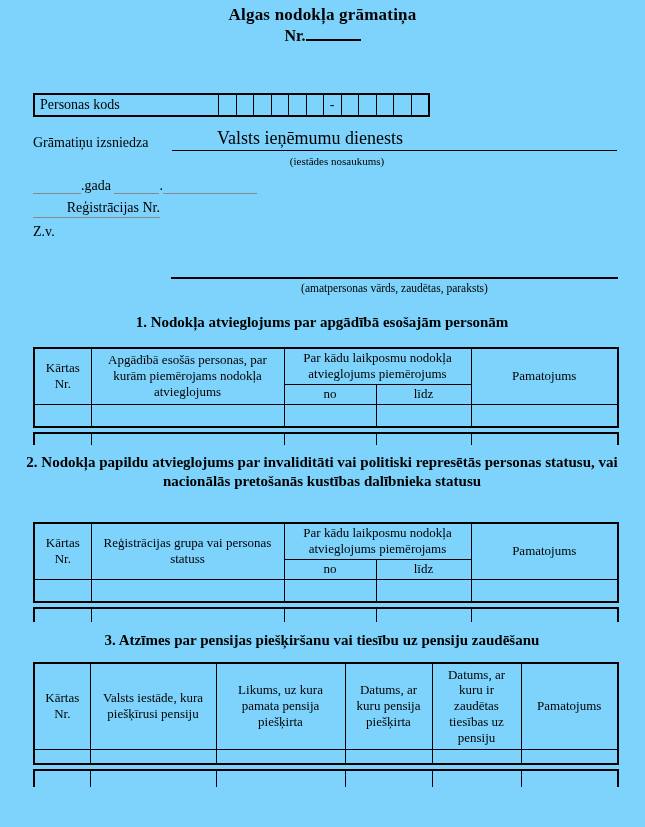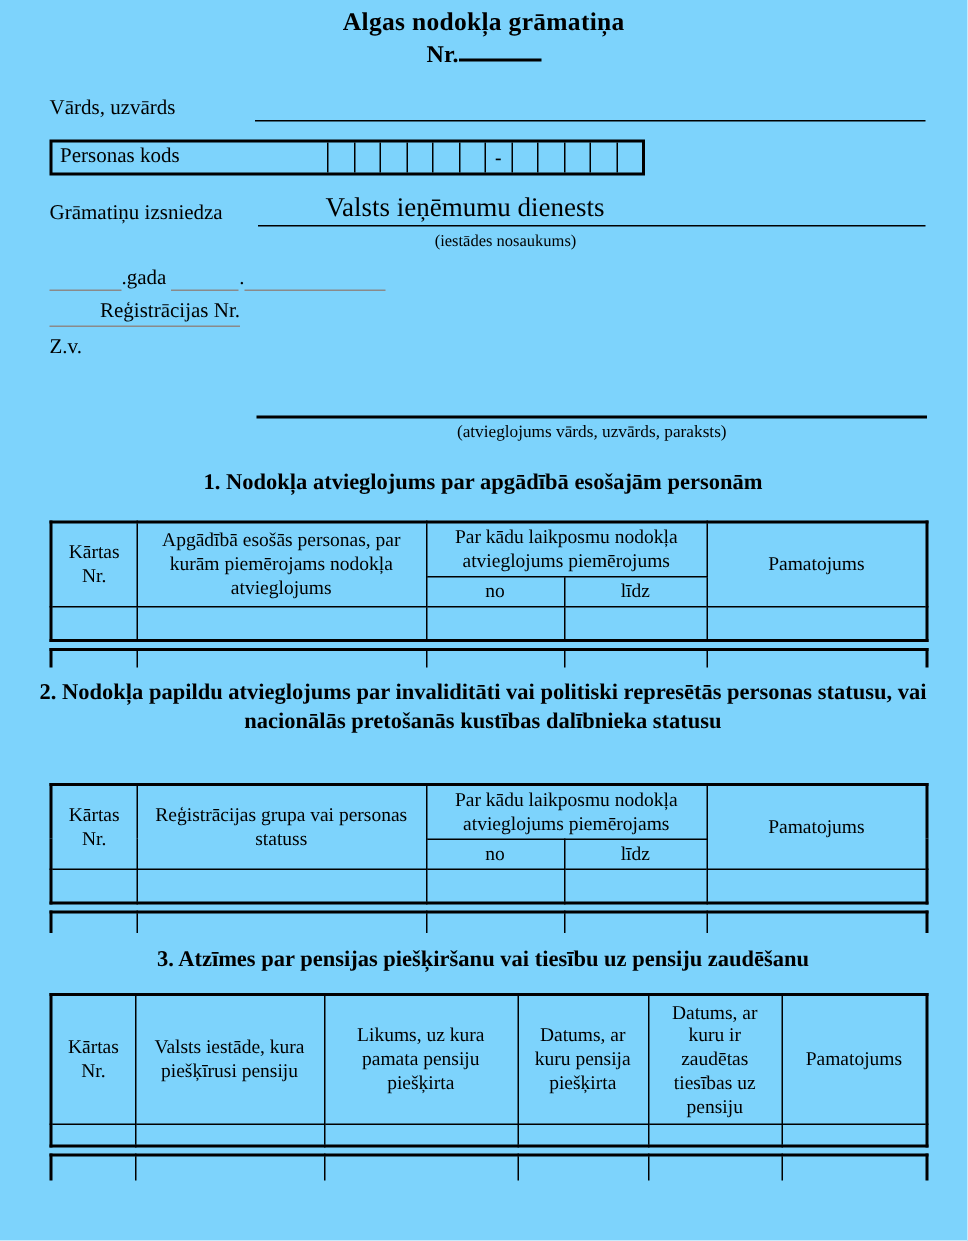--- a/index.html
+++ b/index.html
@@ -160,24 +160,20 @@
 </style>
 </head>
 <body>
 
 <div class="page">
 
   <div class="abs doc-title">Algas nodokļa grāmatiņa</div>
   <div class="abs doc-nr"><span>Nr.</span><span class="nr-blank"></span>
   </div>
 
-  <div class="abs field-row name-row">
-    <span class="label">Vārds, uzvārds</span>
-    <span class="fill-line"></span>
-  </div>
 
   <div class="abs pk-box">
     <div class="pk-label">Personas kods</div>
     <div class="pk-cells">
       <span class="pk-cell"></span>
       <span class="pk-cell"></span>
       <span class="pk-cell"></span>
       <span class="pk-cell"></span>
       <span class="pk-cell"></span>
       <span class="pk-cell"></span>
@@ -201,21 +197,21 @@
   </div>
 
   <div class="abs reg-row">
     <span>Reģistrācijas Nr.</span>
       <span class="blank b4"></span>
   </div>
 
   <div class="abs zv-row">Z.v.</div>
 
   <div class="abs sig-line"></div>
-  <div class="abs sig-hint">(atvieglojums vārds, uzvārds, paraksts)</div>
+  <div class="abs sig-hint">(amatpersonas vārds, zaudētas, paraksts)</div>
 
   <div class="abs sec-heading h1">1. Nodokļa atvieglojums par apgādībā esošajām personām</div>
 
   <div class="abs t1">
     <table class="form">
       <colgroup>
           <col style="width:57px">
           <col style="width:193px">
           <col style="width:92px">
           <col style="width:95px">
@@ -321,21 +317,21 @@
           <col style="width:126px">
           <col style="width:129px">
           <col style="width:87px">
           <col style="width:89px">
           <col style="width:97px">
         </colgroup>
       <tbody>
           <tr class="row-head">
         <th>Kārtas Nr.</th>
         <th>Valsts iestāde, kura piešķīrusi pensiju</th>
-        <th>Likums, uz kura pamata pensiju piešķirta</th>
+        <th>Likums, uz kura pamata pensija piešķirta</th>
         <th>Datums, ar kuru pensija piešķirta</th>
         <th>Datums, ar kuru ir zaudētas tiesības uz pensiju</th>
         <th>Pamatojums</th>
       </tr>
       <tr class="row-empty">
         <td></td>
         <td></td>
         <td></td>
         <td></td>
         <td></td>

